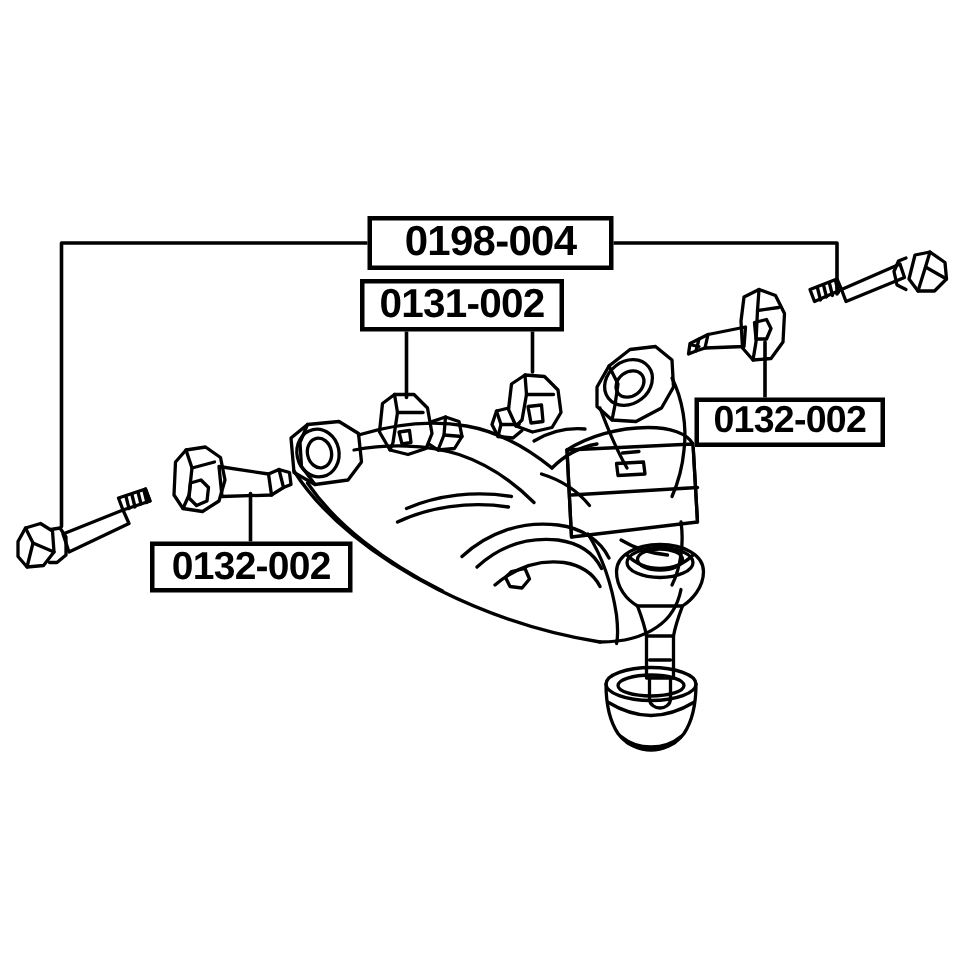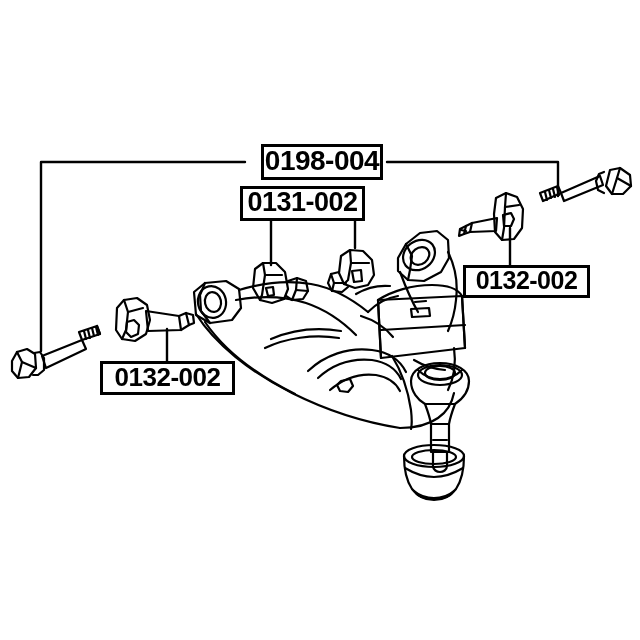--- a/index.html
+++ b/index.html
@@ -35,22 +35,22 @@
     align-items: center;
     justify-content: center;
     white-space: nowrap;
     line-height: 1;
     z-index: 5;
   }
   .callout-inner {
     display: block;
     transform: translateY(-1px);
   }
-  #cal-0198 { left: 261px; top: 144px; width: 122px; height: 36px; font-size: 28px; }
-  #cal-0131 { left: 240px; top: 186px; width: 125px; height: 35px; font-size: 27px; }
+  #cal-0198 { left: 245px; top: 144px; width: 164px; height: 36px; font-size: 28px; }
+  #cal-0131 { left: 240px; top: 186px; width: 136px; height: 35px; font-size: 27px; }
   #cal-0132a { left: 463px; top: 265px; width: 127px; height: 33px; font-size: 25px; }
   #cal-0132b { left: 100px; top: 361px; width: 135px; height: 34px; font-size: 26px; }
 </style>
 </head>
 <body>
 
 <div id="sheet">
 
   <svg id="artwork" viewBox="0 0 640 640">
     <g fill="none" stroke="#000000" stroke-width="2.2" stroke-linejoin="round" stroke-linecap="round">

